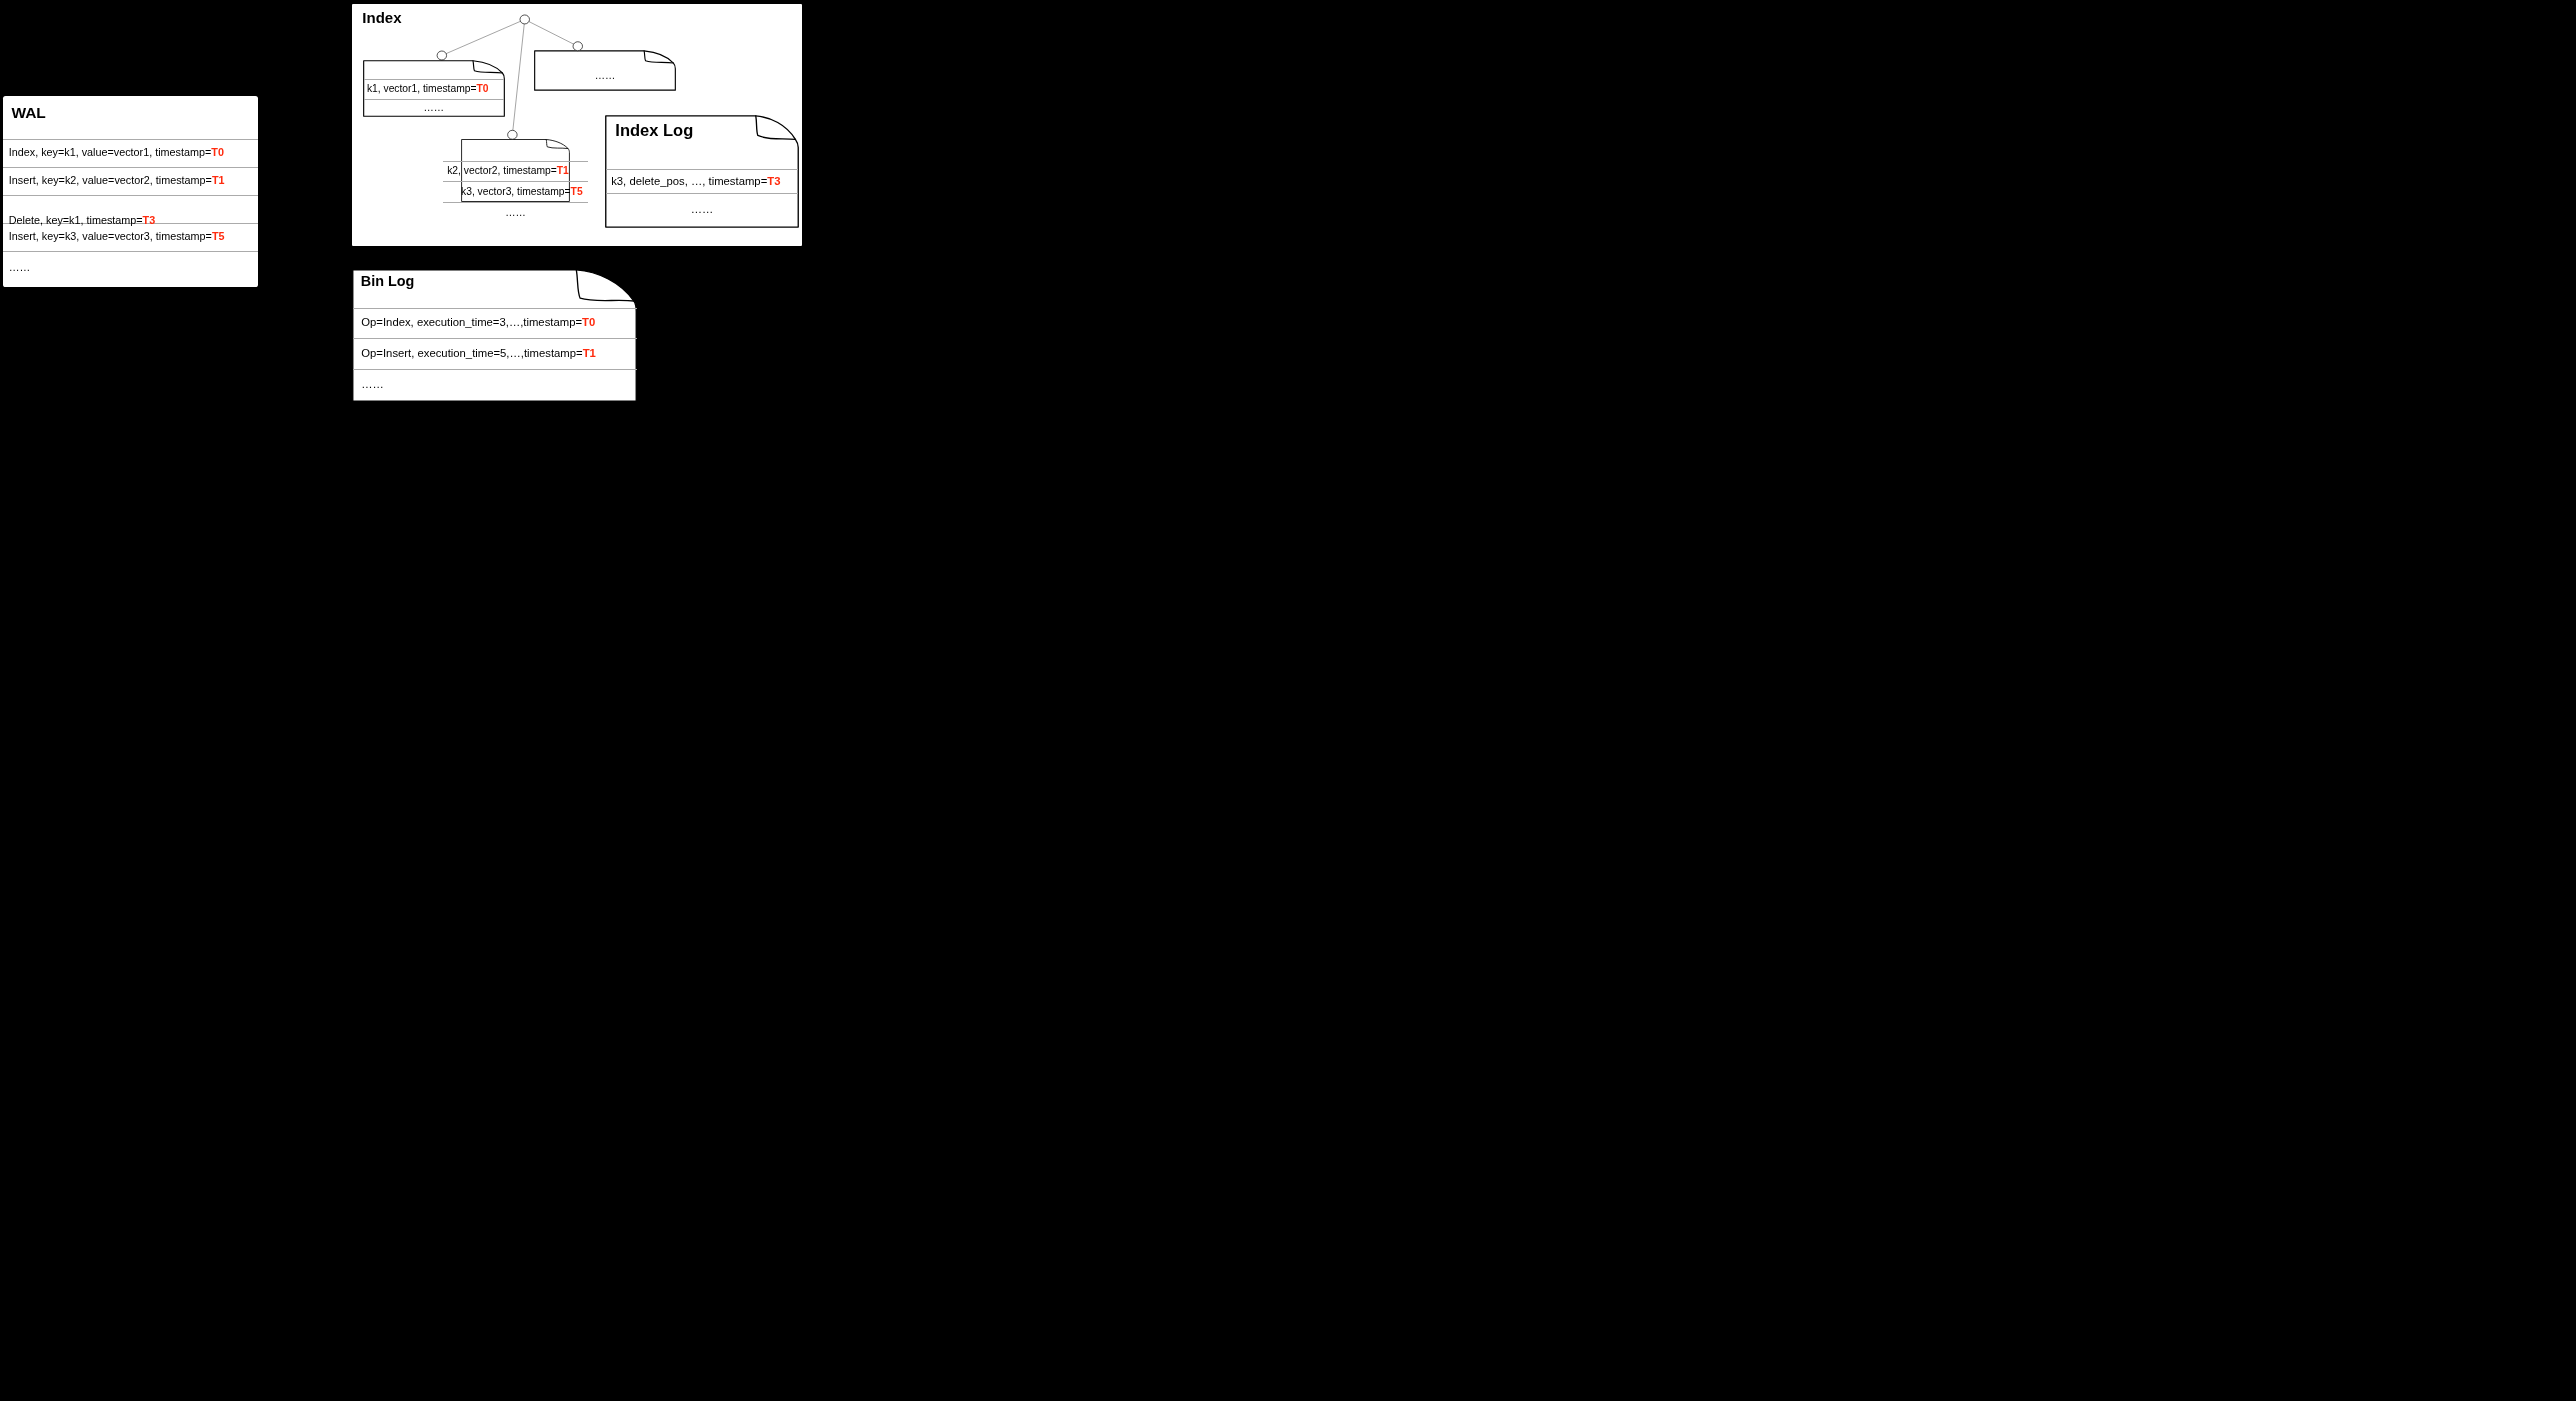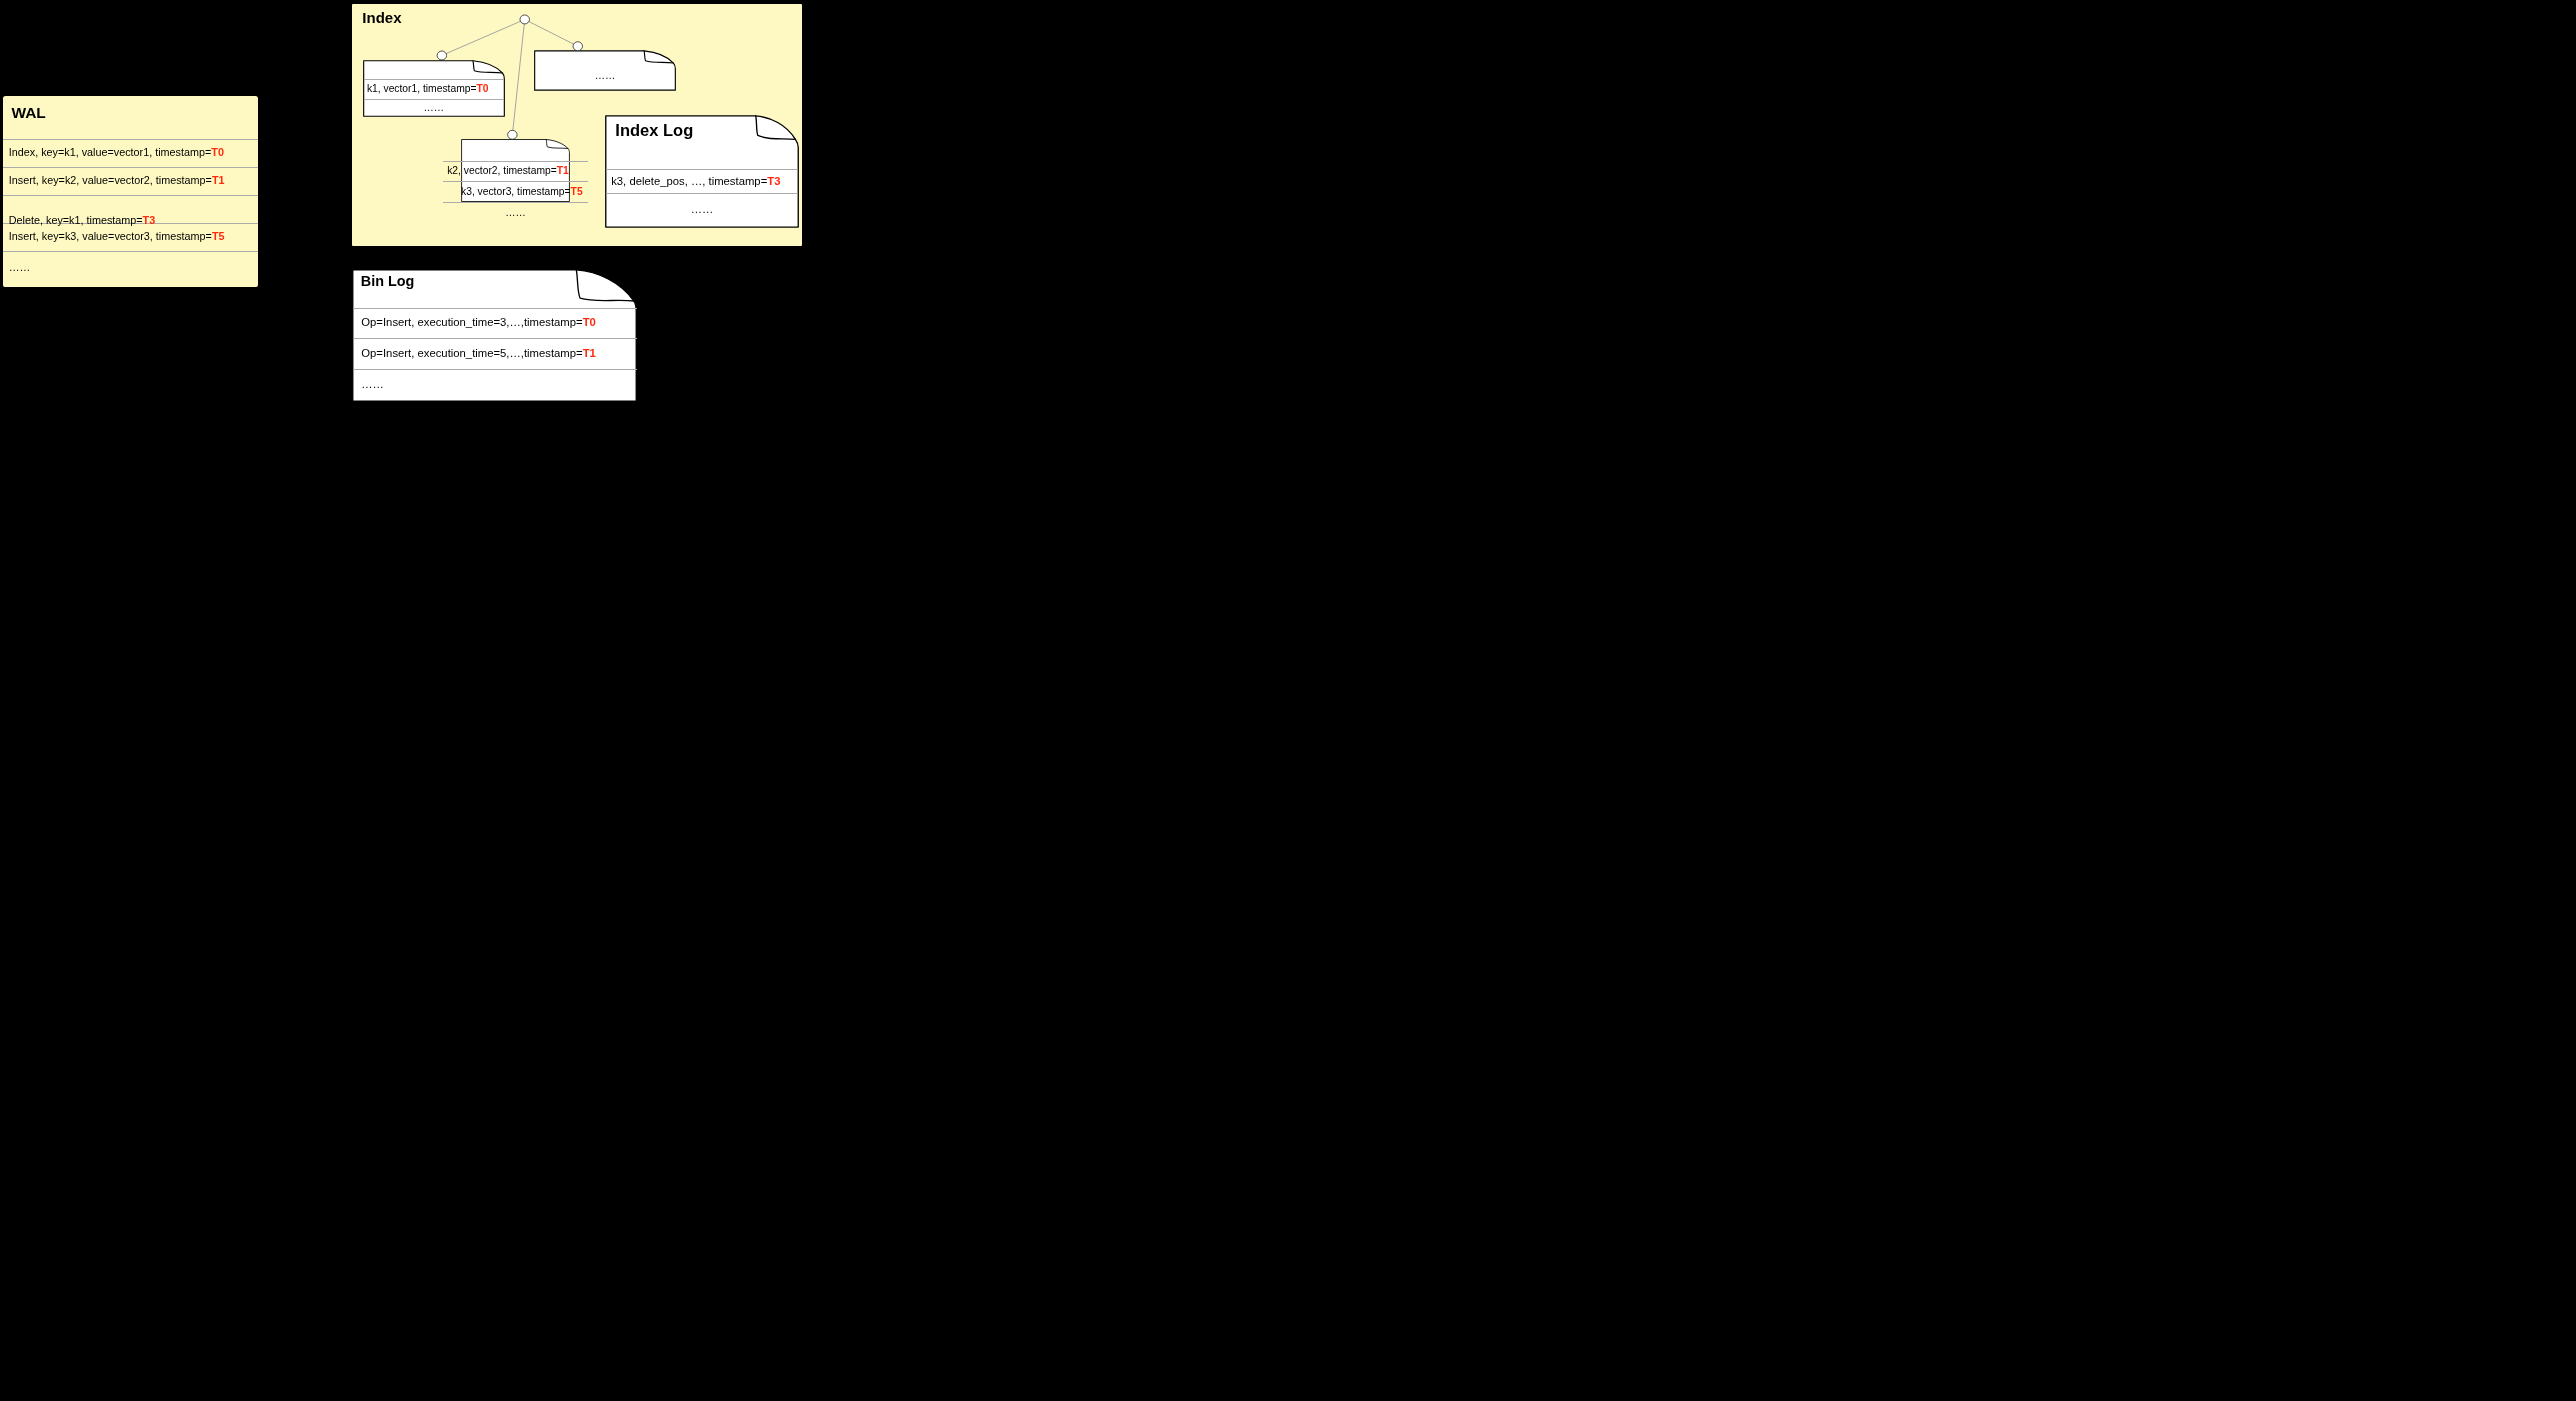--- a/index.html
+++ b/index.html
@@ -1,20 +1,20 @@
 <!DOCTYPE html>
 <html style="--background: #000000; --accent-red: #ff2b0e; --separator-gray: #ababab; --tree-line-gray: #9e9e9e; --doc-stroke: #000000;font-size:8.2px"><head>
 <meta charset="utf-8">
 <style>
   html,body{margin:0;padding:0;background:#000;}
   .stage{
     position:relative;width:808px;height:402px;background:var(--background,#000);
     font-family:"Liberation Sans","DejaVu Sans",sans-serif;color:#000;overflow:hidden;
   }
-  .panel{position:absolute;background:#fef9c3;}
+  .panel{position:absolute;background:#ffffff;}
   .panel-title{position:absolute;font-weight:bold;white-space:nowrap;line-height:1.1;}
   .sep{position:absolute;height:1px;background:var(--separator-gray,#ababab);}
   .row{position:absolute;white-space:nowrap;display:flex;align-items:center;}
   .row .ts{color:var(--accent-red,#ff2b0e);font-weight:bold;}
   .row.center{justify-content:center;}
   .doc{position:absolute;}
   .doc-svg{position:absolute;left:0;top:0;width:100%;height:100%;}
   .doc-svg .outline{fill:#fff;stroke:var(--doc-stroke,#000);stroke-linejoin:round;}
   .doc-svg .flap{fill:none;stroke:var(--doc-stroke,#000);stroke-linejoin:round;stroke-linecap:round;}
   .doc .content{position:absolute;left:0;top:0;width:100%;height:100%;}
@@ -174,21 +174,21 @@
     <svg class="doc-svg" viewBox="0 0 554 258">
       <path class="outline" stroke-width="2.6" d="M 1.5 256.5 L 1.5 1.5 L 436 1.5 C 478 4.5 522 25 548 62 C 551.5 67 552.5 73 552.5 83 L 552.5 256.5 Z"></path>
       <path class="flap" stroke-width="2.6" d="M 436 1.5 C 439.5 20 437.5 44 443.5 56.5 C 472 65.5 515 58 548 62"></path>
     </svg>
     <div class="content">
       <div class="panel-title">Bin Log</div>
       <div class="sep" style="top:39px"></div>
       <div class="sep" style="top:69px"></div>
       <div class="sep" style="top:100px"></div>
       <div class="row" style="top:46px;left:9.3px">
-        <span>Op=Insert, execution_time=3,…,timestamp=</span>
+        <span>Op=Index, execution_time=3,…,timestamp=</span>
           <span class="ts">T0</span>
       </div>
       <div class="row" style="top:77px;left:9.3px">
         <span>Op=Insert, execution_time=5,…,timestamp=</span>
           <span class="ts">T1</span>
       </div>
       <div class="row" style="top:108px;left:9.3px">
         <span>……</span>
       </div>
     </div>

